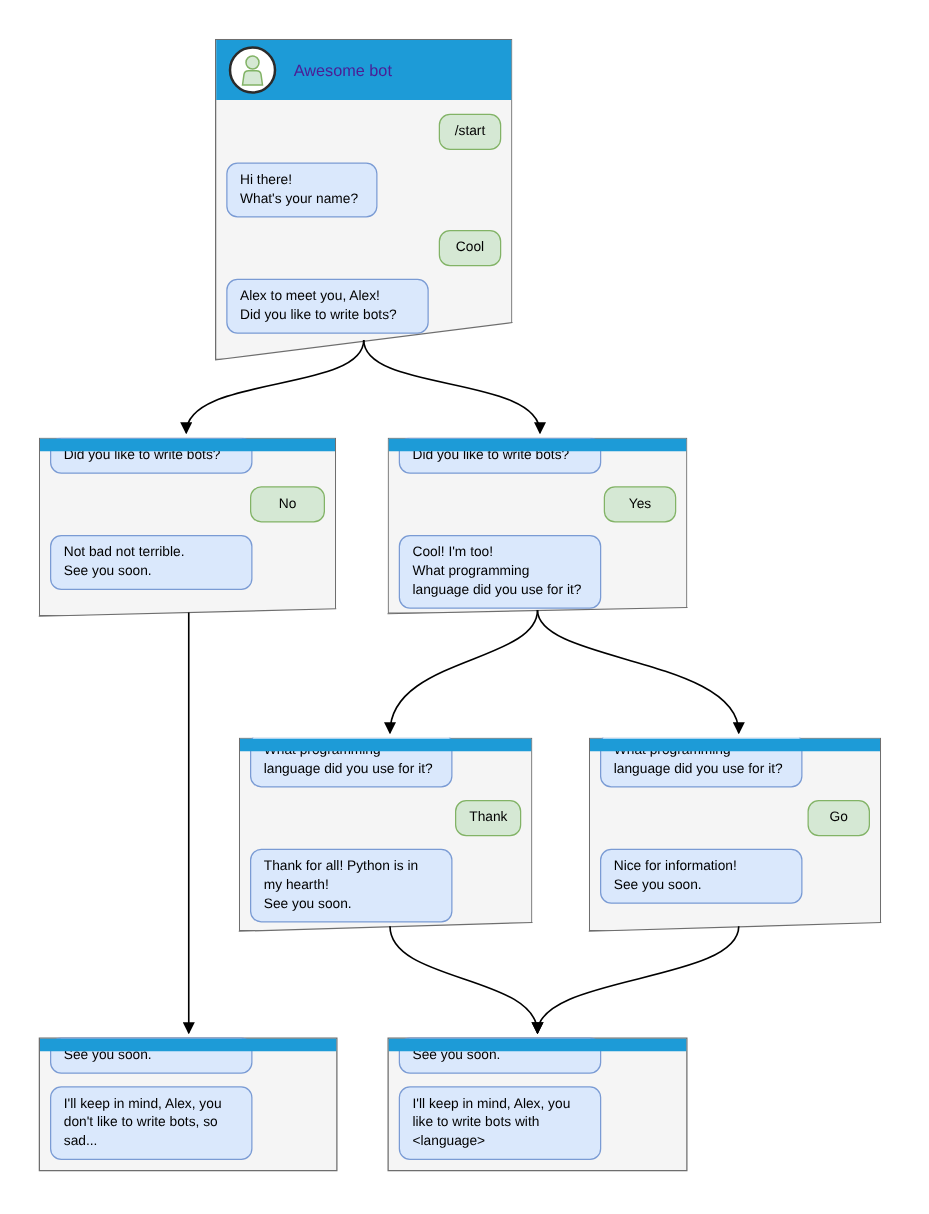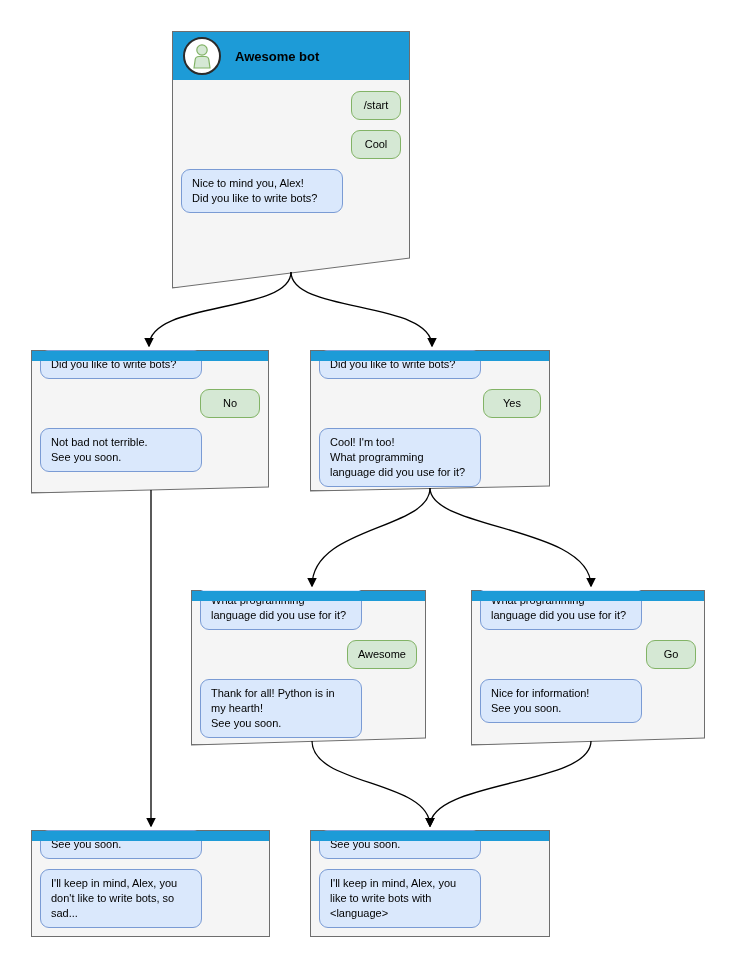--- a/index.html
+++ b/index.html
@@ -8,21 +8,21 @@
 
   
   .win{position:absolute;background:#f5f5f5;border:1px solid #6e6e6e;box-sizing:border-box;
        clip-path:polygon(0 0,100% 0,100% var(--clipR,100%),0 100%);}
   .win.flat{clip-path:none;}
 
   .mainhead{height:48px;background:#1d9bd7;display:flex;align-items:center;
             padding-left:10px;gap:14px;}
   .avatar{width:38px;height:38px;border-radius:50%;background:#ffffff;border:2px solid #2b2b2b;
           box-sizing:border-box;display:flex;align-items:center;justify-content:center;}
-  .title{color:#000000;font-size:13px;font-weight:bold;}
+  .title{color:#4c1d95;font-size:13px;font-weight:normal;}
 
   .bar{height:10px;background:#1d9bd7;position:relative;z-index:3;}
 
   .msgs{display:flex;flex-direction:column;gap:10px;padding:0 8px;position:relative;z-index:1;}
   .main .msgs{padding-top:11px;}
 
   .msg{font-size:11px;line-height:15px;white-space:pre-line;border-radius:9px;
        padding:6px 10px;color:#000000;box-sizing:content-box;}
   .msg.bot{background:#dae8fc;border:1px solid #7a9bd4;align-self:flex-start;width:140px;}
   .msg.user{background:#d5e8d4;border:1px solid #82b366;align-self:flex-end;text-align:center;}
@@ -41,22 +41,24 @@
       <div class="avatar">
         <svg width="22" height="26" viewBox="0 0 22 26">
           <circle cx="11" cy="7" r="5.2" fill="#d5e8d4" stroke="#82b366" stroke-width="1.2"></circle>
           <path d="M3 25 L4.2 16.5 Q4.6 13.5 8 13.5 L14 13.5 Q17.4 13.5 17.8 16.5 L19 25 Z" fill="#d5e8d4" stroke="#82b366" stroke-width="1.2"></path>
         </svg>
       </div>
       <div class="title">Awesome bot</div>
     </div>
     <div class="msgs">
       <div class="msg user" style="min-width:28px">/start</div>
+      <div class="msg bot" style="width:99px">Hi there!
+What's your name?</div>
       <div class="msg user" style="min-width:28px">Cool</div>
-      <div class="msg bot">Nice to mind you, Alex!
+      <div class="msg bot">Alex to meet you, Alex!
 Did you like to write bots?</div>
     </div>
   </div>
 
   <div class="win" style="left:31px;top:350px;width:238px;height:143px;--clipR:137px;">
     <div class="bar"></div>
     <div class="msgs">
       <div class="msg bot clip1">Did you like to write bots?</div>
       <div class="msg user" style="min-width:38px">No</div>
       <div class="msg bot">Not bad not terrible.
@@ -73,21 +75,21 @@
 What programming
 language did you use for it?</div>
     </div>
   </div>
 
   <div class="win" style="left:191px;top:590px;width:235px;height:155px;--clipR:148px;">
     <div class="bar"></div>
     <div class="msgs">
       <div class="msg bot clip2">What programming
 language did you use for it?</div>
-      <div class="msg user">Awesome</div>
+      <div class="msg user">Thank</div>
       <div class="msg bot">Thank for all! Python is in
 my hearth!
 See you soon.</div>
     </div>
   </div>
 
   <div class="win" style="left:471px;top:590px;width:234px;height:155px;--clipR:148px;">
     <div class="bar"></div>
     <div class="msgs">
       <div class="msg bot clip2">What programming

